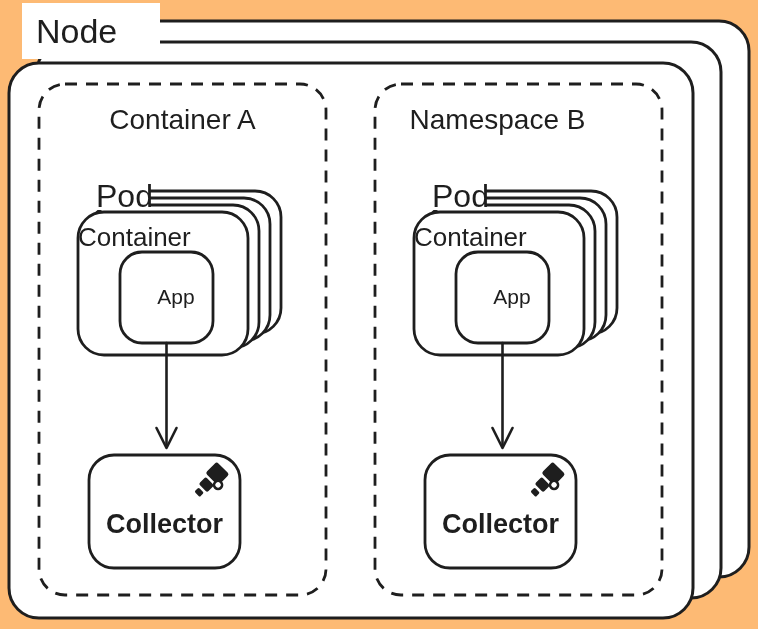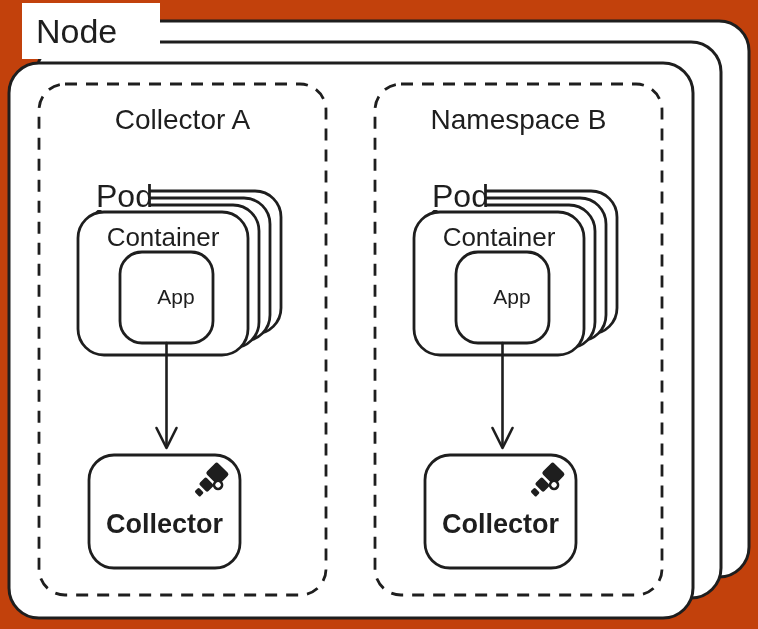--- a/index.html
+++ b/index.html
@@ -1,48 +1,48 @@
 <!DOCTYPE html>
 <html><head>
 <meta charset="utf-8">
 <style>
   html,body{margin:0;padding:0;background:#ffffff;}
   .stage{
     position:relative;
     width:758px;height:629px;
-    background:#c2410c;
+    background:#fdba74;
     font-family:"Liberation Sans","DejaVu Sans",sans-serif;
     color:#1e1e1e;
     overflow:hidden;
   }
   .stage svg{position:absolute;left:0;top:0;}
   .lbl{
     position:absolute;
     color:#1e1e1e;
     white-space:nowrap;
     user-select:none;
   }
   .node-lbl{
     left:22px;top:3px;width:138px;height:56px;
     line-height:56px;font-size:34px;font-weight:500;
     padding-left:14px;background:#ffffff;box-sizing:border-box;
   }
   .ns-lbl{
     top:106px;width:287px;text-align:center;
     font-size:28px;line-height:28px;font-weight:500;
   }
-  .ns-a{left:39px;} .ns-b{left:375px;text-align:center;}
+  .ns-a{left:39px;} .ns-b{left:354px;text-align:center;}
   .pod-lbl{
     top:184px;width:64px;height:26px;line-height:24px;
     font-size:32px;font-weight:500;
     padding-left:10px;background:#ffffff;box-sizing:border-box;
   }
   .pod-a{left:86px;} .pod-b{left:422px;}
   .container-lbl{
-    top:224px;width:170px;text-align:center;
+    top:224px;width:170px;
     font-size:26px;line-height:26px;font-weight:500;
   }
   .container-a{left:78px;} .container-b{left:414px;}
   .app-lbl{
     top:286px;width:112px;text-align:center;
     font-size:21px;line-height:21px;font-weight:500;
   }
   .app-a{left:120px;} .app-b{left:456px;}
   .collector-lbl{
     top:511px;width:151px;text-align:center;
@@ -114,21 +114,21 @@
           <rect x="8.5" y="14" width="10" height="12" rx="2"></rect>
           <rect x="21" y="11" width="16" height="18" rx="2.5"></rect>
         </g>
         <circle cx="21.5" cy="28.5" r="4" fill="#ffffff" stroke="#1e1e1e" stroke-width="2.6"></circle>
       </g>
     </g>
   </svg>
 
   <div class="lbl node-lbl">Node</div>
 
-  <div class="lbl ns-lbl ns-a">Collector A</div>
+  <div class="lbl ns-lbl ns-a">Container A</div>
   <div class="lbl ns-lbl ns-b">Namespace B</div>
 
   <div class="lbl pod-lbl pod-a">Pod</div>
   <div class="lbl pod-lbl pod-b">Pod</div>
 
   <div class="lbl container-lbl container-a">Container</div>
   <div class="lbl container-lbl container-b">Container</div>
 
   <div class="lbl app-lbl app-a">App</div>
   <div class="lbl app-lbl app-b">App</div>

